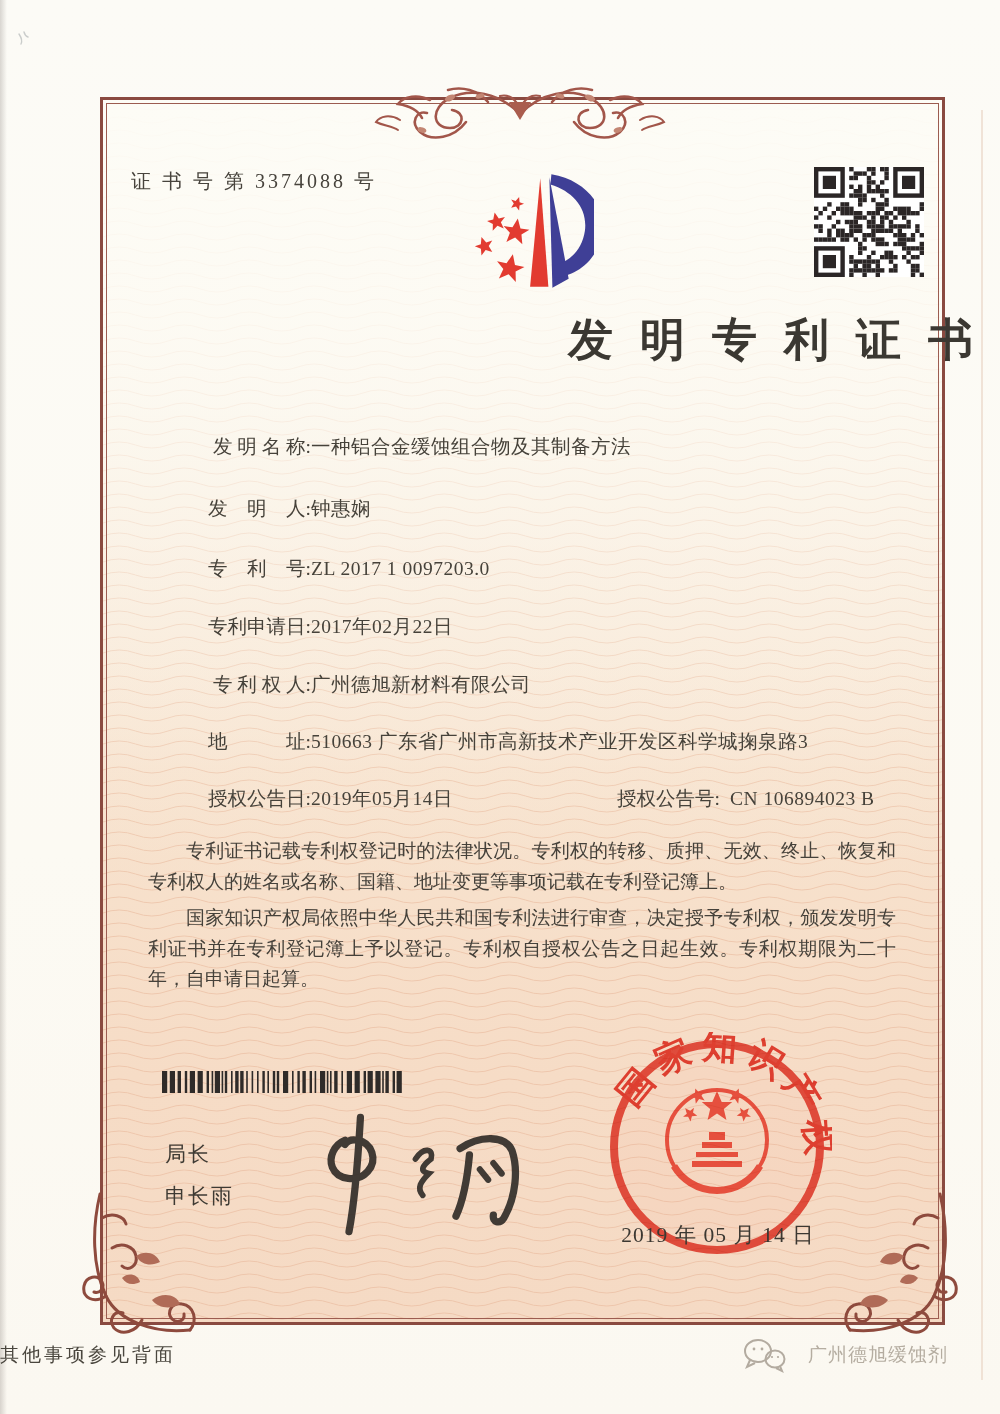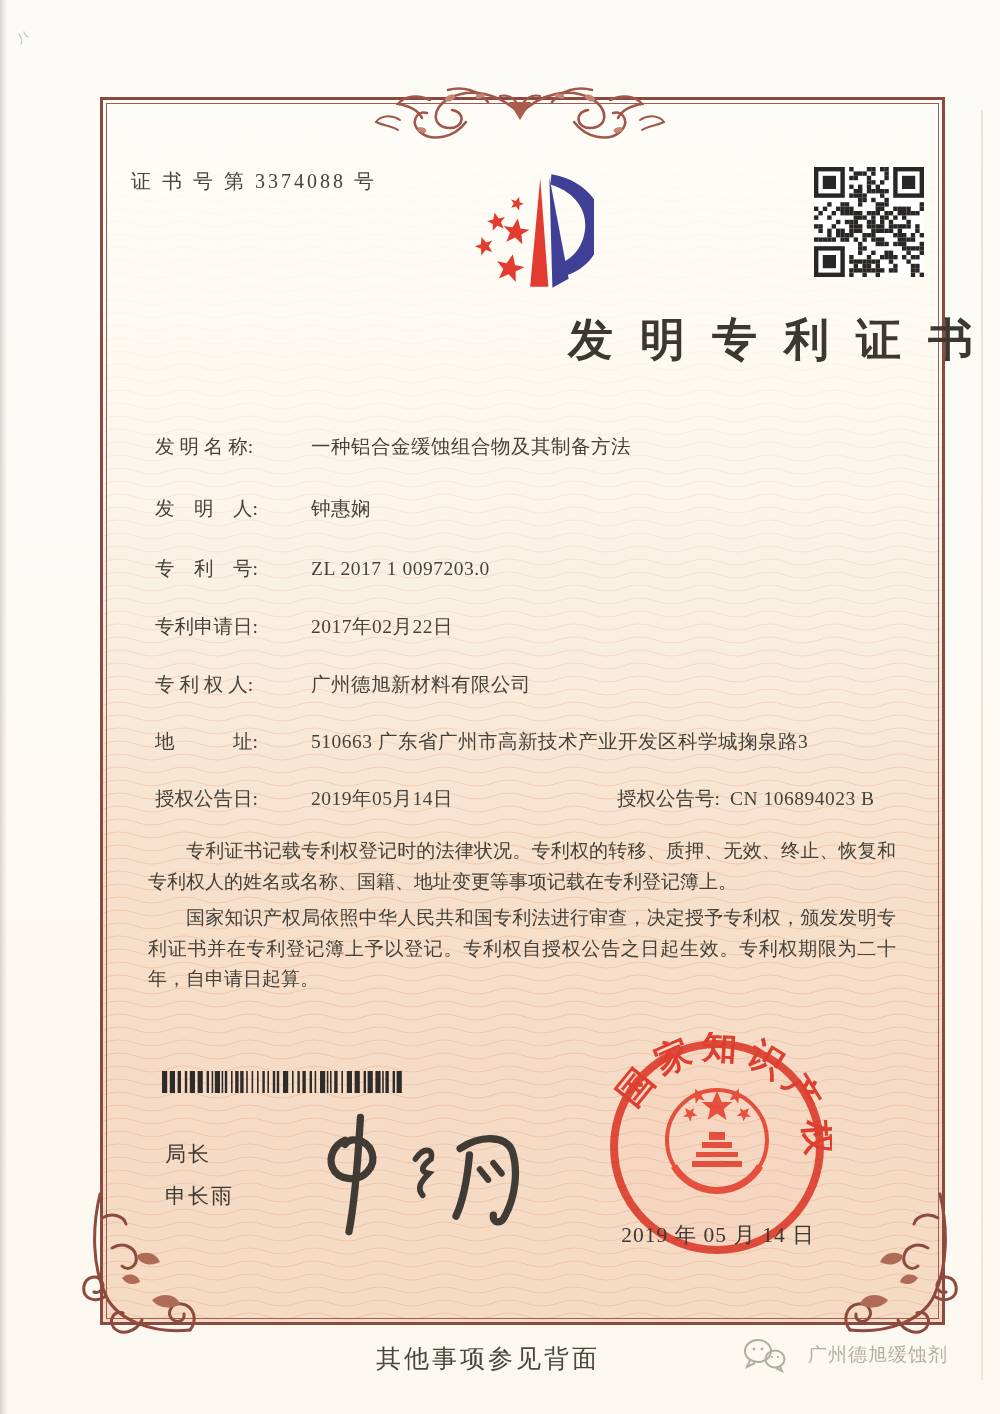--- a/index.html
+++ b/index.html
@@ -17,36 +17,36 @@
   .frame-inner{position:absolute;left:3px;top:3px;right:3px;bottom:3px;border:1px solid #9c5c50;}
   .flourish-top{position:absolute;left:370px;top:80px;width:300px;height:64px;}
   .corner-bl{position:absolute;left:82px;top:1188px;width:150px;height:150px;}
   .corner-br{position:absolute;left:808px;top:1188px;width:150px;height:150px;}
   .cert-number{position:absolute;left:131px;top:168px;font-size:20px;letter-spacing:3px;color:#47433c;}
   .logo{position:absolute;left:452px;top:158px;width:142px;height:137px;}
   .qr{position:absolute;left:814px;top:167px;width:110px;height:110px;background:#ffffff;}
   .doc-title{position:absolute;left:0;top:310px;width:1000px;text-align:right;font-size:45px;font-weight:600;
     letter-spacing:27px;padding-left:27px;box-sizing:border-box;color:#3b3832;}
   .fields{position:absolute;left:155px;top:0;width:740px;color:#46423a;font-size:19.5px;}
-  .frow{position:absolute;left:0;display:flex;align-items:flex-start;line-height:29px;}
+  .frow{position:absolute;left:0;display:flex;align-items:flex-start;line-height:29px;text-align:right;}
   .flabel{display:inline-block;width:156px;white-space:pre;flex:0 0 156px;}
   .fvalue{letter-spacing:.5px;}
   .addr2{display:block;}
   .grant-pair{position:absolute;left:462px;top:0;display:flex;}
   .grant-pair .flabel{width:auto;flex:0 0 auto;margin-right:10px;}
   .paras{position:absolute;left:148px;top:836px;width:748px;color:#45413a;font-size:19px;line-height:30.5px;text-align:justify;}
   .paras p{margin:0 0 6px 0;text-indent:2em;}
   .barcode{position:absolute;left:162px;top:1071px;}
   .officer-title{position:absolute;left:165px;top:1140px;font-size:21px;color:#3e3a33;letter-spacing:2px;font-family:"Liberation Sans","DejaVu Sans",sans-serif;}
   .officer-name{position:absolute;left:165px;top:1182px;font-size:21px;color:#3e3a33;letter-spacing:2px;font-family:"Liberation Sans","DejaVu Sans",sans-serif;}
   .signature{position:absolute;left:305px;top:1105px;width:250px;height:135px;}
   .seal{position:absolute;left:602px;top:1032px;width:230px;height:230px;mix-blend-mode:multiply;}
   .seal-date{position:absolute;left:612px;top:1220px;width:212px;text-align:center;font-size:21.5px;letter-spacing:1px;color:#3c3832;}
   .page-number{position:absolute;left:0;top:1287px;width:1000px;text-align:center;font-size:17.5px;color:#48443c;letter-spacing:1px;}
-  .back-note{position:absolute;left:0;top:1342px;width:976px;text-align:center;font-size:25px;color:#4a463e;letter-spacing:3px;}
+  .back-note{position:absolute;left:0;top:1342px;width:976px;text-align:left;font-size:19px;color:#4a463e;letter-spacing:3px;}
   .watermark{position:absolute;left:742px;top:1336px;display:flex;align-items:center;color:#b5ada1;}
   .watermark-text{font-size:19px;letter-spacing:1px;margin-left:20px;color:#b5ada1;}
   .scan-artifact{position:absolute;left:14px;top:26px;width:26px;height:26px;opacity:.5;}
 </style>
 </head>
 <body>
 
 <div class="page">
 
   <div class="edge-shadow-left"></div>

